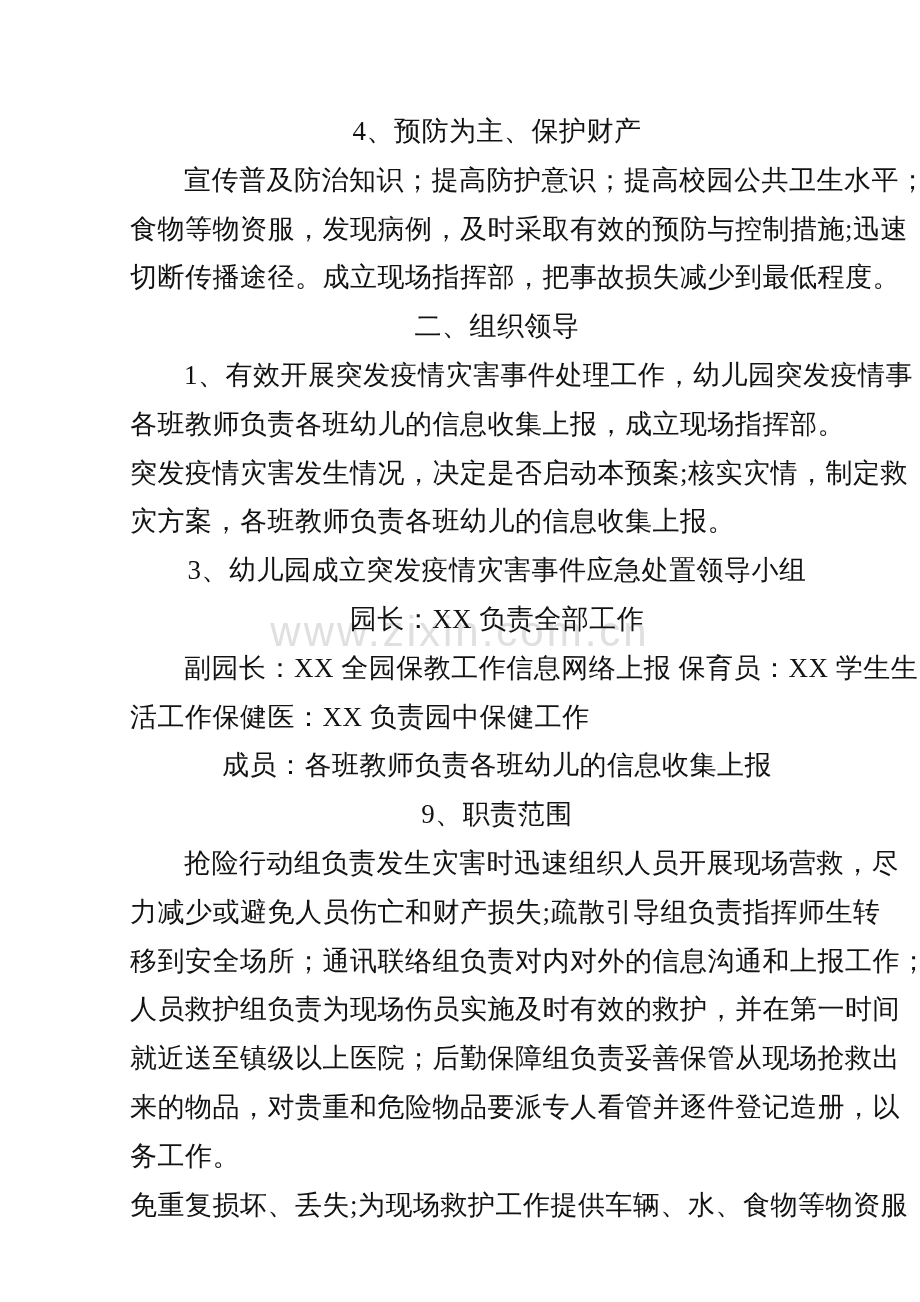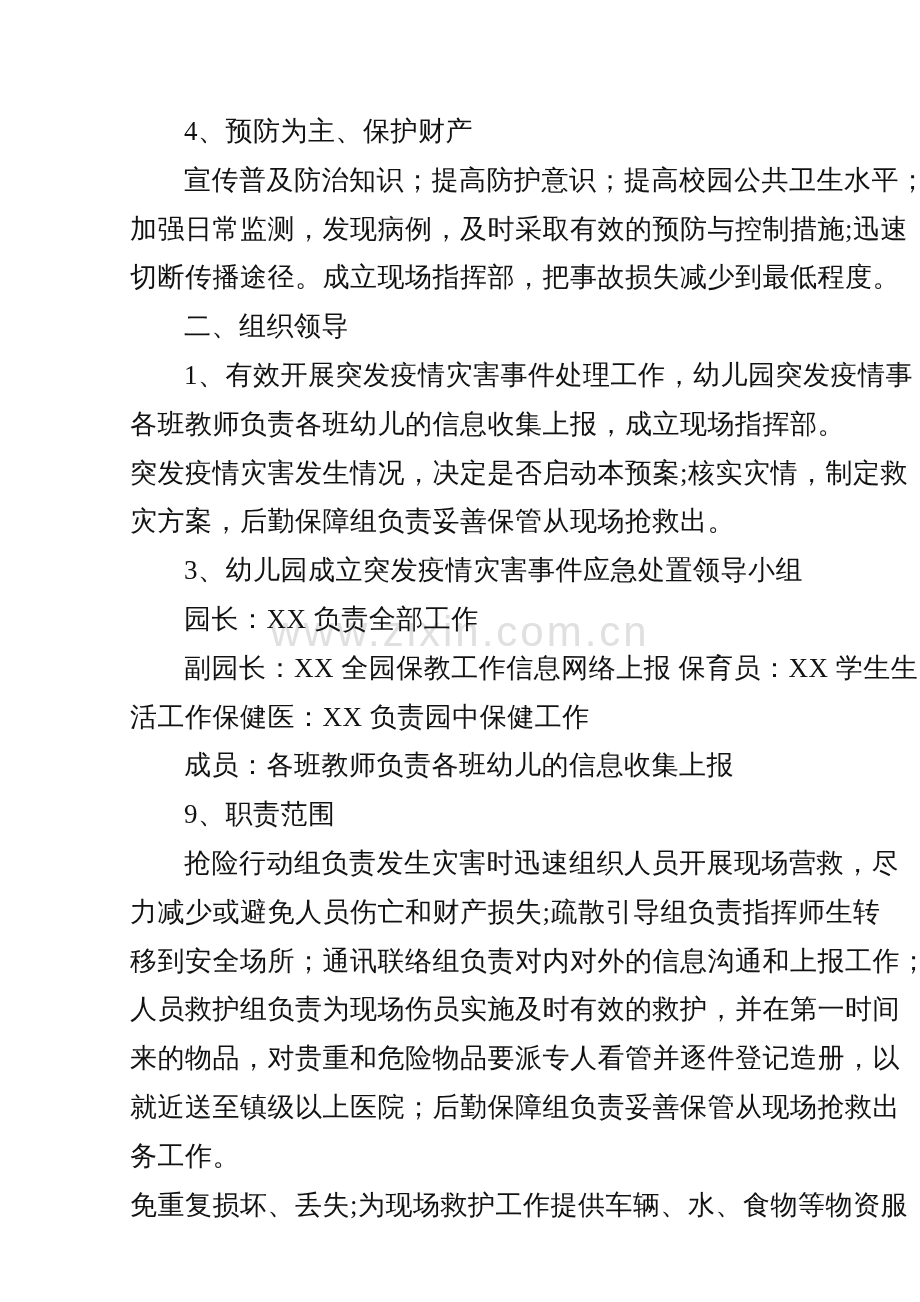--- a/index.html
+++ b/index.html
@@ -47,45 +47,46 @@
     z-index: 2;
   }
   .line {
     height: 48.8px;
     line-height: 48.8px;
     white-space: nowrap;
     letter-spacing: 0.5px;
   }
   .line.indent {
     padding-left: 54px;
+    text-align: center;
   }
 </style>
 </head>
 <body>
 
 <div class="page">
   <div class="watermark">www.zixin.com.cn</div>
   <div class="doc">
       <div class="line indent">4、预防为主、保护财产</div>
       <div class="line indent">宣传普及防治知识；提高防护意识；提高校园公共卫生水平；</div>
-      <div class="line">加强日常监测，发现病例，及时采取有效的预防与控制措施;迅速</div>
+      <div class="line">食物等物资服，发现病例，及时采取有效的预防与控制措施;迅速</div>
       <div class="line">切断传播途径。成立现场指挥部，把事故损失减少到最低程度。</div>
       <div class="line indent">二、组织领导</div>
       <div class="line indent">1、有效开展突发疫情灾害事件处理工作，幼儿园突发疫情事</div>
       <div class="line">各班教师负责各班幼儿的信息收集上报，成立现场指挥部。</div>
       <div class="line">突发疫情灾害发生情况，决定是否启动本预案;核实灾情，制定救</div>
-      <div class="line">灾方案，后勤保障组负责妥善保管从现场抢救出。</div>
+      <div class="line">灾方案，各班教师负责各班幼儿的信息收集上报。</div>
       <div class="line indent">3、幼儿园成立突发疫情灾害事件应急处置领导小组</div>
       <div class="line indent">园长：XX 负责全部工作</div>
       <div class="line indent">副园长：XX 全园保教工作信息网络上报 保育员：XX 学生生</div>
       <div class="line">活工作保健医：XX 负责园中保健工作</div>
       <div class="line indent">成员：各班教师负责各班幼儿的信息收集上报</div>
       <div class="line indent">9、职责范围</div>
       <div class="line indent">抢险行动组负责发生灾害时迅速组织人员开展现场营救，尽</div>
       <div class="line">力减少或避免人员伤亡和财产损失;疏散引导组负责指挥师生转</div>
       <div class="line">移到安全场所；通讯联络组负责对内对外的信息沟通和上报工作；</div>
       <div class="line">人员救护组负责为现场伤员实施及时有效的救护，并在第一时间</div>
+      <div class="line">就近送至镇级以上医院；后勤保障组负责妥善保管从现场抢救出</div>
       <div class="line">来的物品，对贵重和危险物品要派专人看管并逐件登记造册，以</div>
-      <div class="line">就近送至镇级以上医院；后勤保障组负责妥善保管从现场抢救出</div>
       <div class="line">务工作。</div>
       <div class="line">免重复损坏、丢失;为现场救护工作提供车辆、水、食物等物资服</div>
     </div>
 </div>
 
 </body></html>

